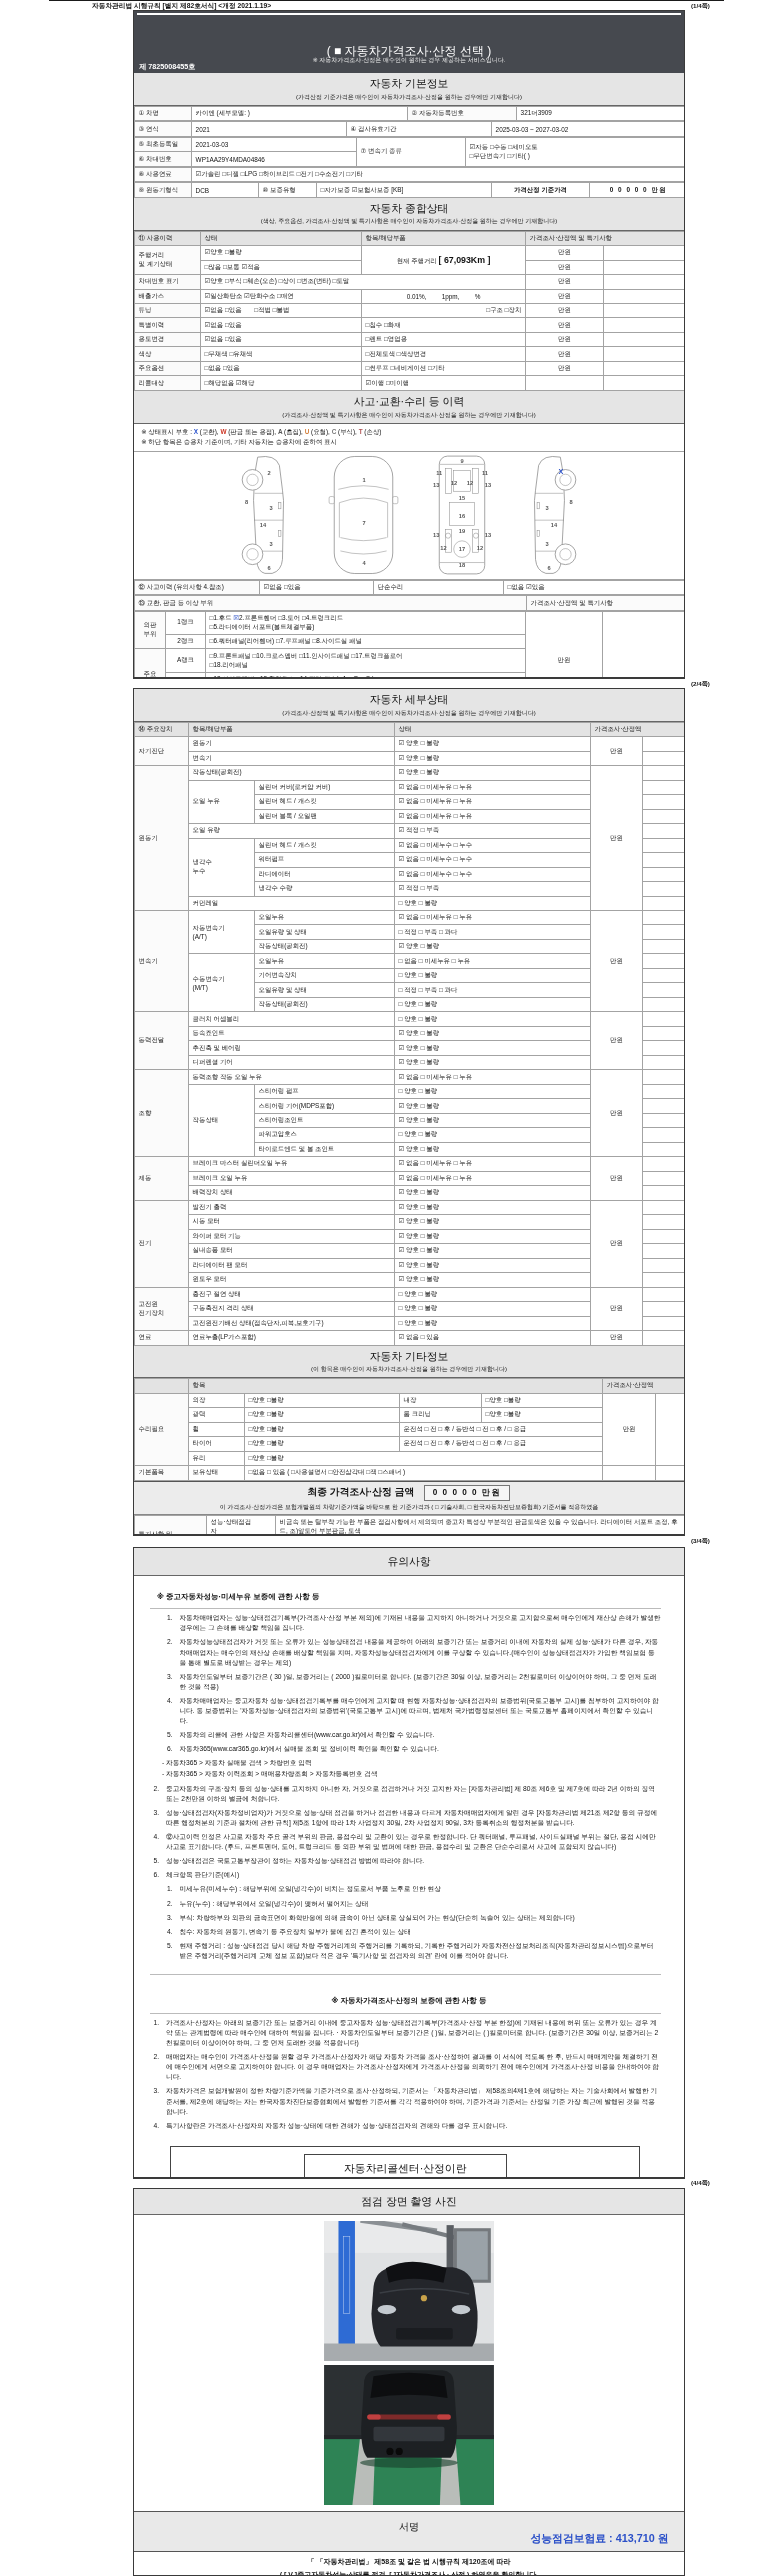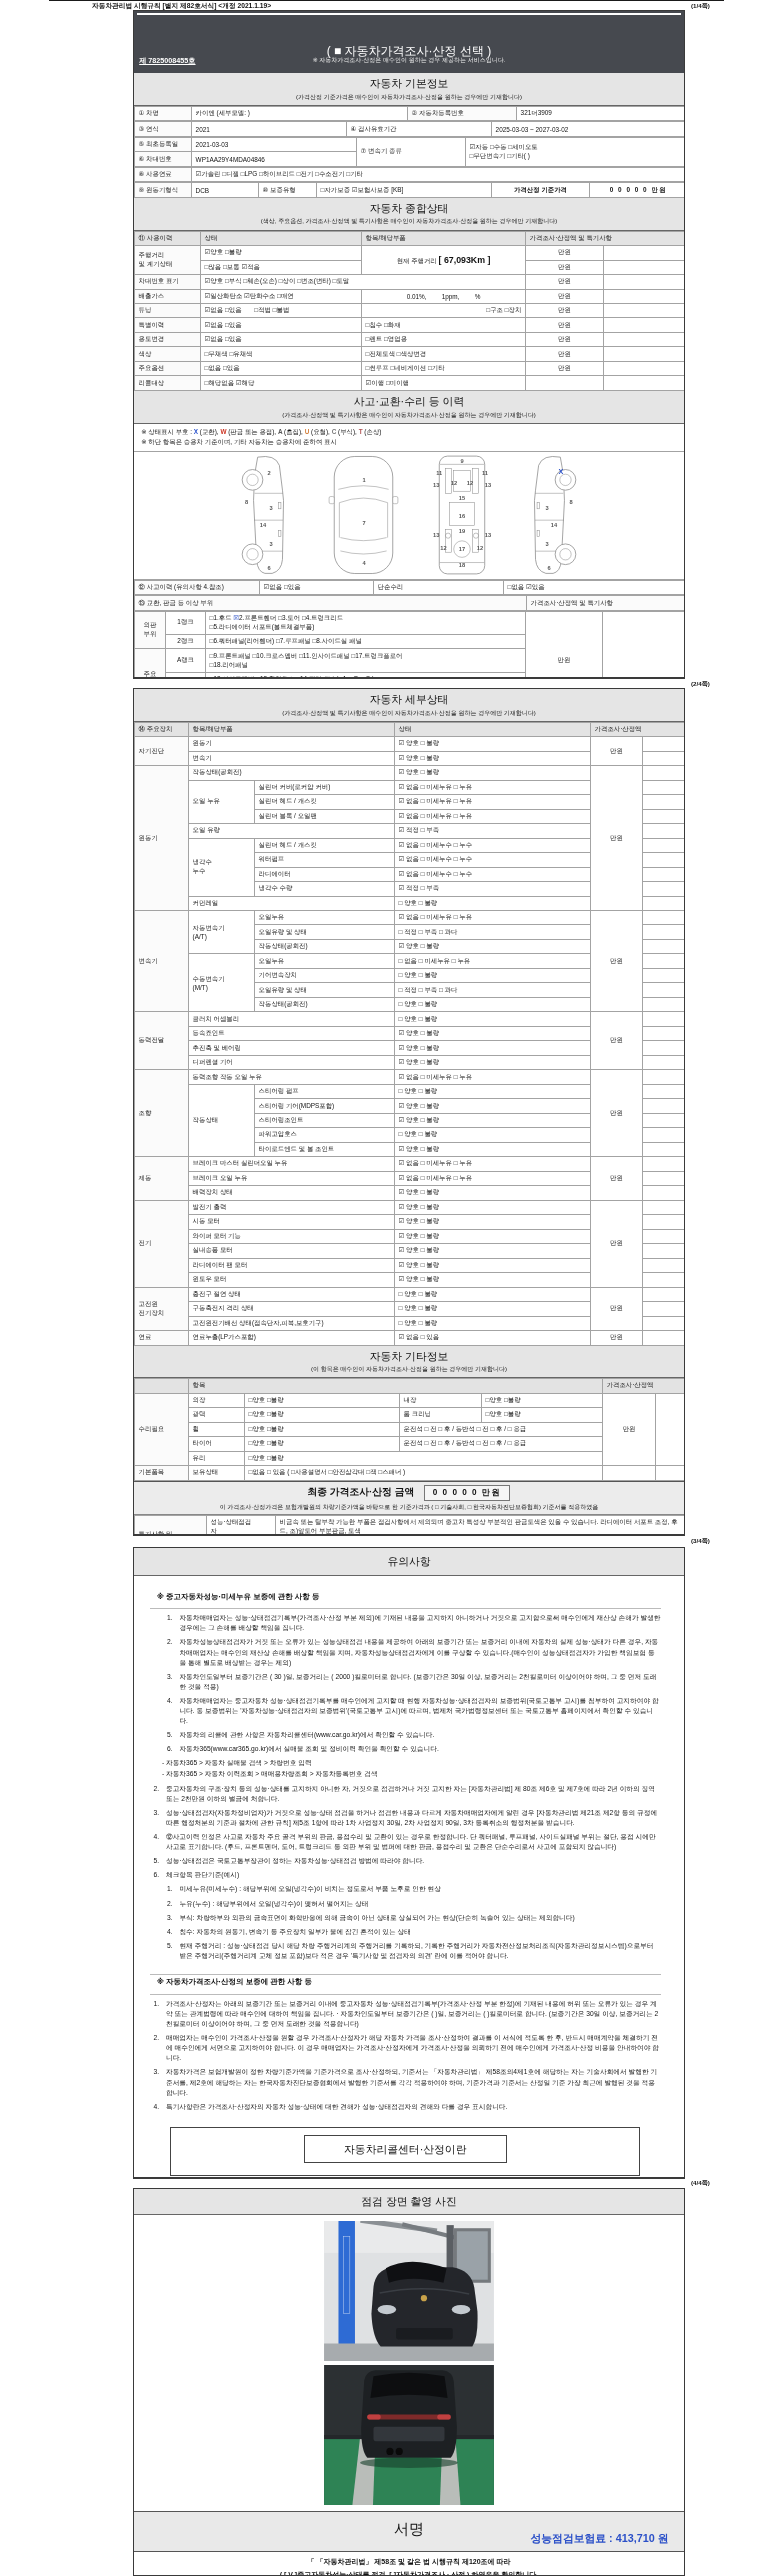--- a/index.html
+++ b/index.html
@@ -9,21 +9,21 @@
   .topnote{position:absolute;left:92px;top:2.1px;font-size:6.7px;font-weight:600;}
   .pgmark{position:absolute;font-size:6.2px;font-weight:600;}
   .blk{position:absolute;left:133px;width:552px;background:#fff;border:1px solid #3a3a3a;
        border-bottom-width:2.6px;box-sizing:border-box;overflow:hidden;}
   
   .darkhead{position:relative;height:62px;background:#46494f;color:#fff;}
   .wline{position:absolute;top:2.1px;left:3.1px;right:3.1px;height:1.5px;background:#fff;}
   .dtitle{position:absolute;top:10.3px;width:100%;text-align:center;font-size:15.5px;font-weight:600;letter-spacing:1px;}
   .dsel{position:absolute;top:32px;width:100%;text-align:center;font-size:12px;}
   .dnote{position:absolute;top:45px;width:100%;text-align:center;font-size:6px;color:#f0f0f0;}
-  .dno{position:absolute;bottom:7px;left:5.2px;font-size:7.2px;font-weight:600;text-decoration:underline;}
+  .dno{position:absolute;bottom:1px;left:5.2px;font-size:7.2px;font-weight:600;}
   
   .band{background:#e5e5e5;border-bottom:1px solid #666;text-align:center;padding:4.1px 0 3.1px;}
   .band .bt{font-size:10.8px;font-weight:500;}
   .band .bs{font-size:6px;margin-top:1.5px;}
   
   table.ftab{width:100%;border-collapse:collapse;table-layout:fixed;}
   table.ftab td{border:0.5px solid #a3a3a3;font-size:6.4px;padding:2.1px 3.6px;height:9.3px;
                 vertical-align:middle;word-break:break-all;}
   td.hd{background:#e3e3e3;}
   td.grp{background:#fbfbfb;}
@@ -46,35 +46,35 @@
   .finband{background:#ececec;border-top:1px solid #555;border-bottom:0.5px solid #888;
            text-align:center;padding:3.1px 0 2.6px;}
   .finrow{display:flex;justify-content:center;align-items:center;gap:9.3px;}
   .finlabel{font-size:9.8px;font-weight:700;}
   .finamount{border:0.5px solid #777;background:#f6f6f6;padding:1.5px 8.2px;font-size:8.2px;
              letter-spacing:1.5px;font-weight:600;}
   .finnote{font-size:6px;margin-top:2.1px;}
   
   .notice-body{padding:7.2px 23px 4.1px 15.5px;font-size:6.7px;line-height:1.5;}
   .nh{font-size:7.5px;font-weight:600;margin:4.1px 0 2.1px;padding:3.1px 0 6.2px 7.2px;border-bottom:0.5px solid #bbb;}
-  .nh.second{margin-top:13.4px;border-top:0.5px solid #bbb;padding-top:1px;}
+  .nh.second{margin-top:13.4px;border-top:0.5px solid #bbb;padding-top:20px;text-align:center;}
   .ni{display:flex;margin:4.1px 0;}
   .ni .nn{flex:0 0 12.4px;}
   .ni .nt{flex:1;}
   .ind1{margin-left:4.1px;}
   .ind2{margin-left:17.5px;}
   .ind3{margin-left:32px;}
   .ni.sub{margin:1px 0;}
   .inbox{border:1px solid #444;margin:15.5px 20.6px 7.2px;padding:6.2px 9.3px 5.2px;}
   .inbox-title{width:201px;margin:1px auto 7.2px;background:#fff;border:1px solid #444;
                text-align:center;font-size:10.8px;font-weight:500;padding:4.6px 0;}
   
   .photos{background:#fff;padding:5.2px 0 6.2px;display:flex;flex-direction:column;align-items:center;gap:4.1px;}
   .signband{position:relative;background:#e9e9e9;border-top:1px solid #555;border-bottom:1px solid #555;height:39px;}
-  .signtitle{position:absolute;top:8.2px;width:100%;text-align:center;font-size:15px;font-weight:500;}
+  .signtitle{position:absolute;top:8.2px;width:100%;text-align:center;font-size:10px;font-weight:500;}
   .fee{position:absolute;right:15.5px;bottom:5.2px;color:#2b50c8;font-size:10.8px;font-weight:700;}
   .signtext{padding-top:4.6px;text-align:center;font-size:7px;line-height:1.75;font-weight:600;}
   svg{display:block;}
 </style>
 </head>
 <body>
 
 <div class="page">
   <div class="topline"></div>
   <div class="topnote">자동차관리법 시행규칙 [별지 제82호서식] &lt;개정 2021.1.19&gt;</div>

